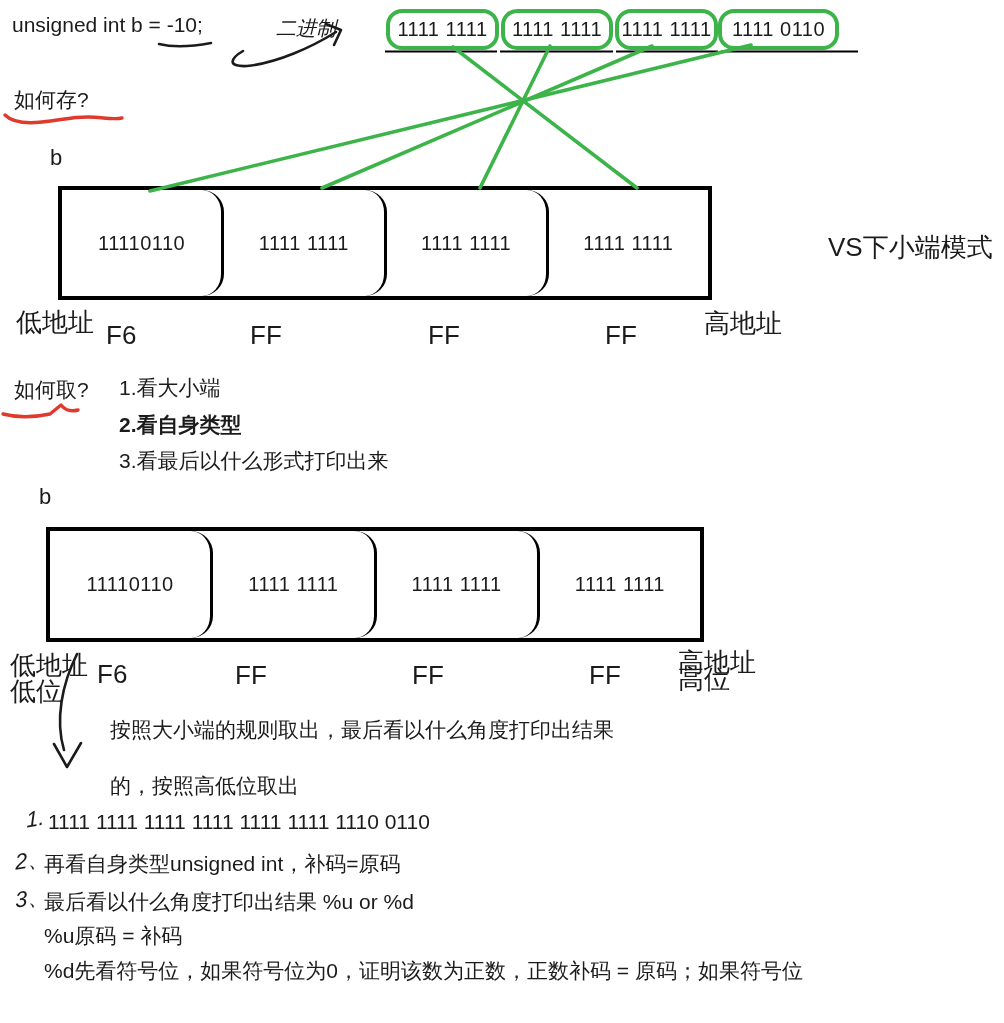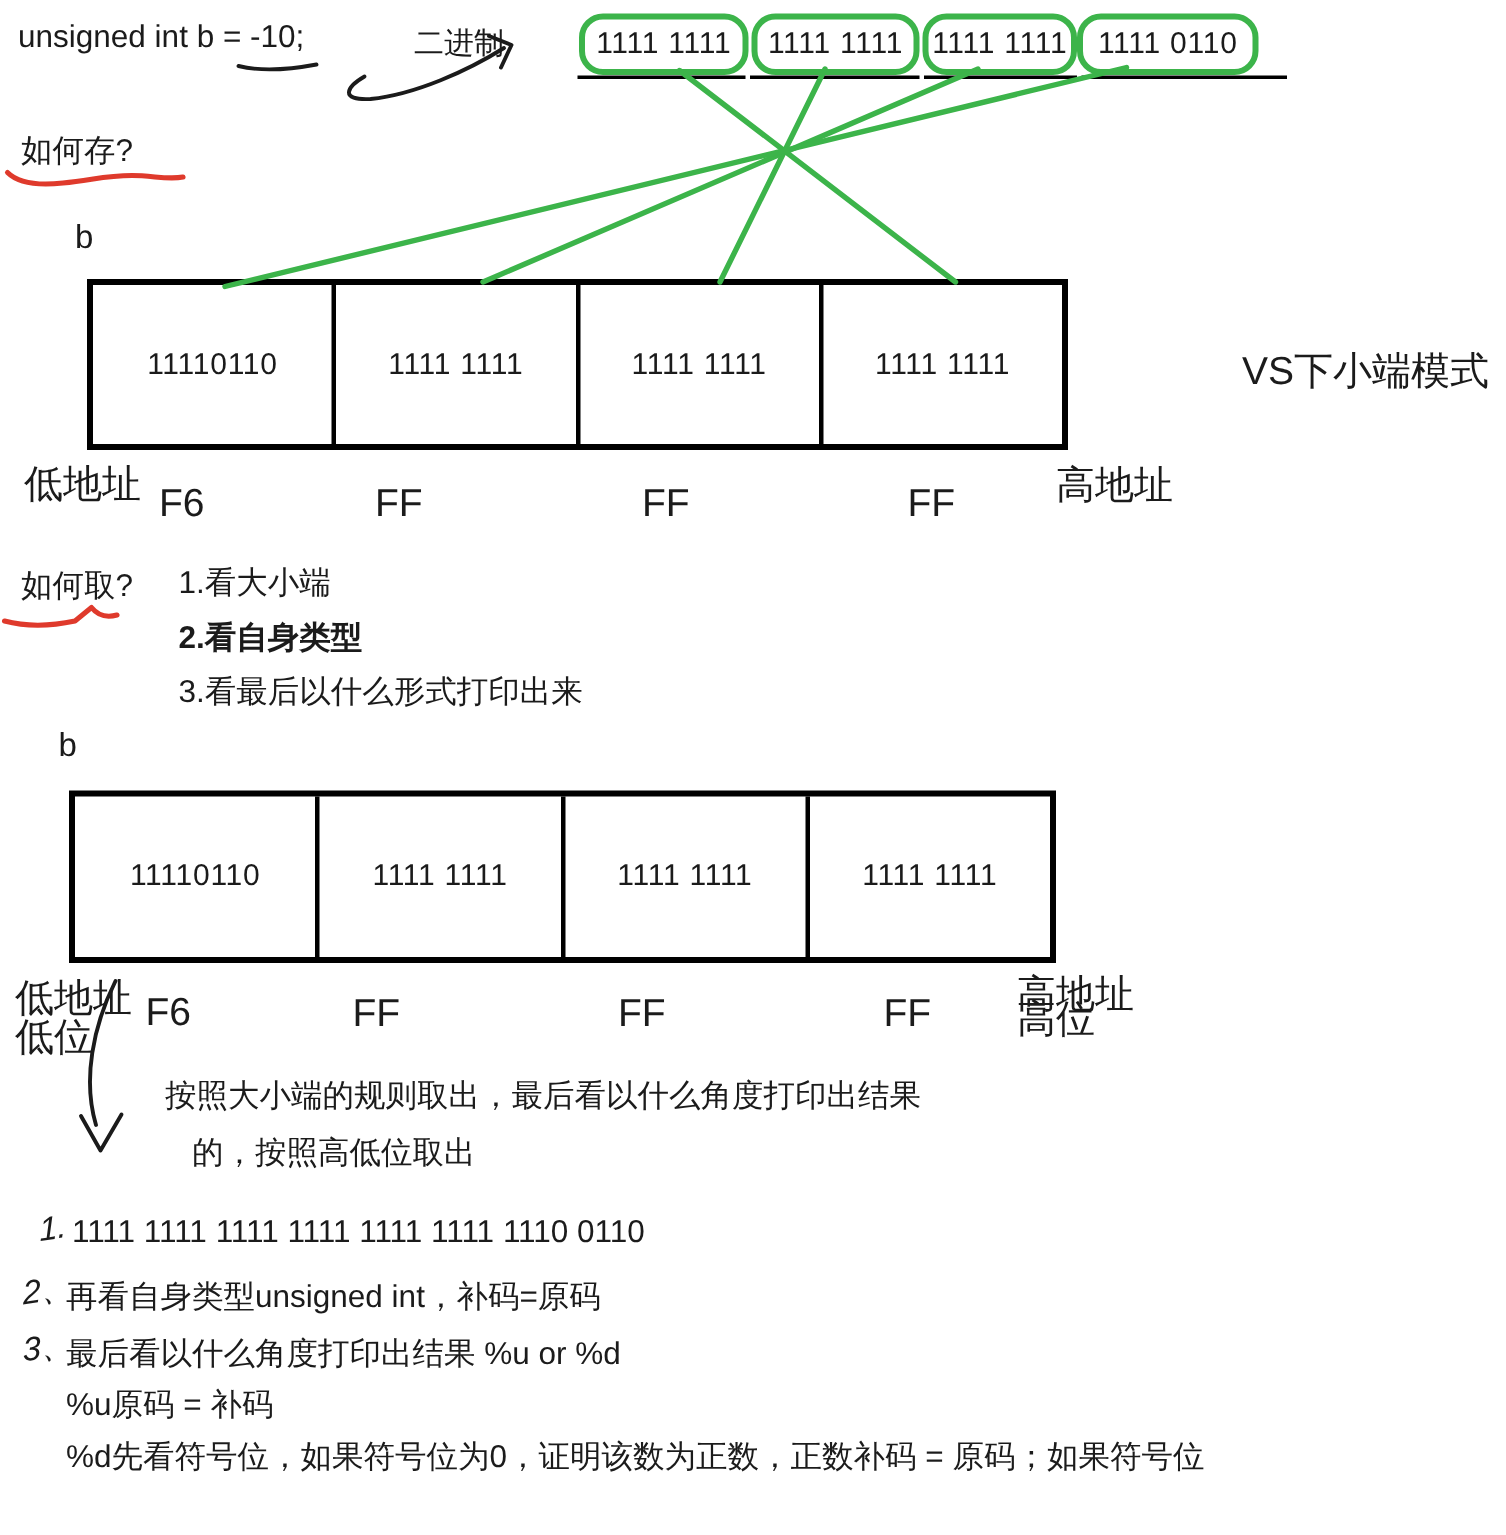--- a/index.html
+++ b/index.html
@@ -18,40 +18,40 @@
     display:flex;align-items:center;justify-content:center;
     font-size:20px;letter-spacing:.5px;
   }
   .mem-table{
     position:absolute;display:flex;box-sizing:border-box;
     border:4px solid #000;background:#fff;
   }
   .mem-cell{
     flex:1 1 0;border-right:3px solid #000;
     display:flex;align-items:center;justify-content:center;
-    font-size:20px;letter-spacing:.5px;
+    font-size:20px;letter-spacing:.5px;border-radius:22px;
   }
   .mem-cell:last-child{border-right:none;}
   .hand-num{
     display:inline-block;font-style:italic;font-size:22px;
     transform:rotate(-9deg) skewX(-6deg);
   }
   .overlay{position:absolute;left:0;top:0;pointer-events:none;}
   .stroke-ink{stroke:#1b1b1b;stroke-width:2.6;fill:none;stroke-linecap:round;stroke-linejoin:round;}
   .stroke-ink-thin{stroke:#000;stroke-width:2.2;fill:none;stroke-linecap:butt;}
   .stroke-green{stroke:var(--green,#3cb44a);stroke-width:3.6;fill:none;stroke-linecap:round;}
   .stroke-red{stroke:var(--red,#df3a2c);stroke-width:3.4;fill:none;stroke-linecap:round;stroke-linejoin:round;}
 </style>
 </head>
 <body>
 
 <div class="canvas">
 
   <div class="abs t21" style="left:12px;top:13px;">unsigned int  b = -10;</div>
-  <div class="abs t20" style="left:276px;top:15px;">二进制</div>
+  <div class="abs t20" style="left:276px;top:15px;font-style:italic;">二进制</div>
 
   <div class="bin-box" style="left:386px;width:113px;">
       <span>1111 1111</span>
     </div>
   <div class="bin-box" style="left:501px;width:112px;">
       <span>1111 1111</span>
     </div>
   <div class="bin-box" style="left:615px;width:103px;">
       <span>1111 1111</span>
     </div>
@@ -95,21 +95,21 @@
   <div class="abs t19" style="left:10px;top:648px;">低地址</div>
   <div class="abs t19" style="left:10px;top:674px;">低位</div>
   <div class="abs t19" style="left:97px;top:659px;">F6</div>
   <div class="abs t19" style="left:235px;top:660px;">FF</div>
   <div class="abs t19" style="left:412px;top:660px;">FF</div>
   <div class="abs t19" style="left:589px;top:660px;">FF</div>
   <div class="abs t19" style="left:678px;top:645px;">高地址</div>
   <div class="abs t19" style="left:678px;top:631px;margin-top:31px;">高位</div>
 
   <div class="abs t21" style="left:110px;top:716px;">按照大小端的规则取出，最后看以什么角度打印出结果</div>
-  <div class="abs t21" style="left:110px;top:754px;margin-left:18px;">的，按照高低位取出</div>
+  <div class="abs t21" style="left:110px;top:772px;">的，按照高低位取出</div>
 
   <div class="abs" style="left:26px;top:806px;"><span class="hand-num">1.</span></div>
   <div class="abs t21" style="left:48px;top:810px;">1111 1111 1111 1111 1111 1111 1110 0110</div>
 
   <div class="abs" style="left:15px;top:845px;"><span class="hand-num">2、</span></div>
   <div class="abs t21" style="left:44px;top:850px;">再看自身类型unsigned int，补码=原码</div>
 
   <div class="abs" style="left:15px;top:883px;"><span class="hand-num">3、</span></div>
   <div class="abs t21" style="left:44px;top:888px;">最后看以什么角度打印出结果 %u or %d</div>
 

